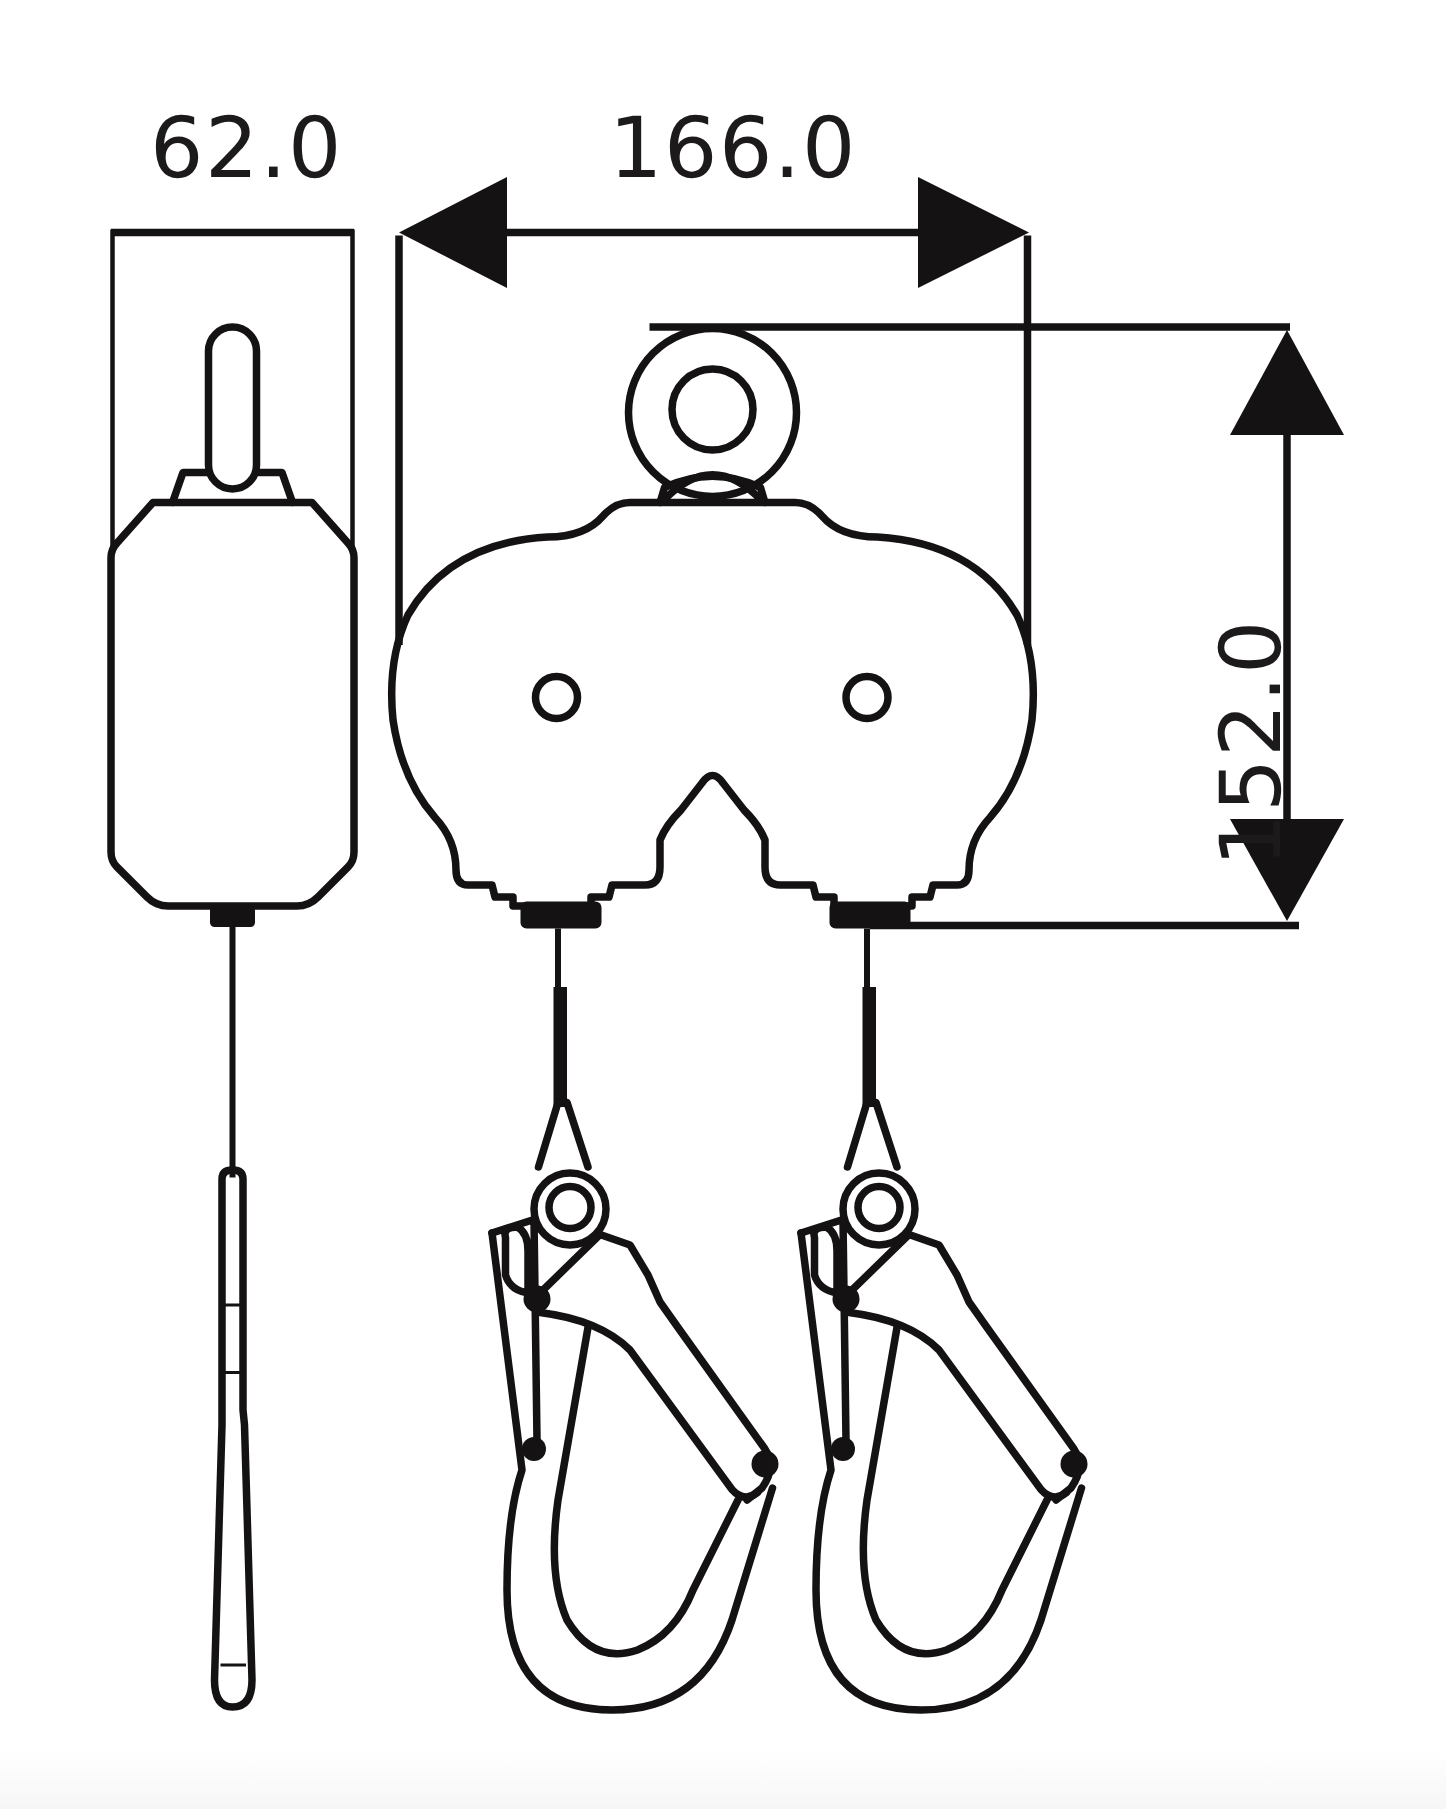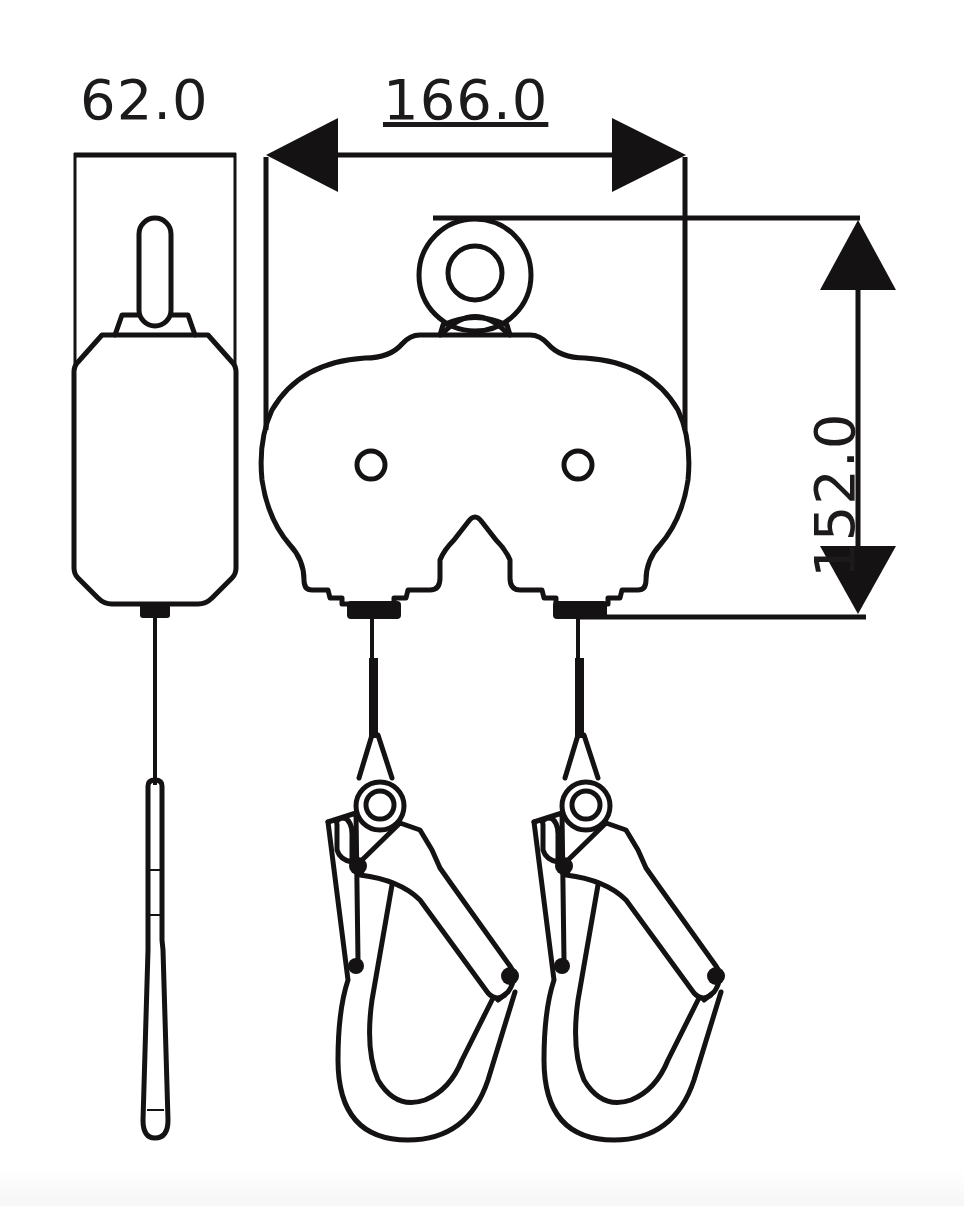--- a/index.html
+++ b/index.html
@@ -1,22 +1,22 @@
 <!DOCTYPE html>
 <html><head>
   <meta charset="utf-8">
   <style>
     html, body { margin: 0; padding: 0; background: #ffffff; }
     body { width: 964px; height: 1206px; position: relative; overflow: hidden; font-family: "DejaVu Sans", sans-serif; }
     #canvas { position: absolute; left: 0; top: 0; width: 964px; height: 1206px; }
     .bottom-band { position: absolute; left: 0; top: 1168px; width: 964px; height: 38px;
       background: linear-gradient(#ffffff, #f6f6f6); }
     .dim-label { position: absolute; font-family: "DejaVu Sans", sans-serif; font-size: 56px; color: #1c1a1a; line-height: 1; letter-spacing: 1px; }
-    .dim-width-side { left: 80px; top: 72px; }
-    .dim-width-front { left: 383px; top: 72px; text-decoration: underline; }
+    .dim-width-side { left: 100px; top: 72px; }
+    .dim-width-front { left: 406px; top: 72px; }
     .dim-height { left: 755px; top: 470px; transform: rotate(-90deg); transform-origin: center; width: 160px; text-align: center; }
     svg .ln { fill: none; stroke: #141212; stroke-width: 5; stroke-linejoin: round; stroke-linecap: round; }
     svg .thin { fill: none; stroke: #141212; stroke-width: 4; }
     svg .fill { fill: #141212; stroke: none; }
   </style>
 </head>
 <body>
 
 <div class="bottom-band"></div>
 

